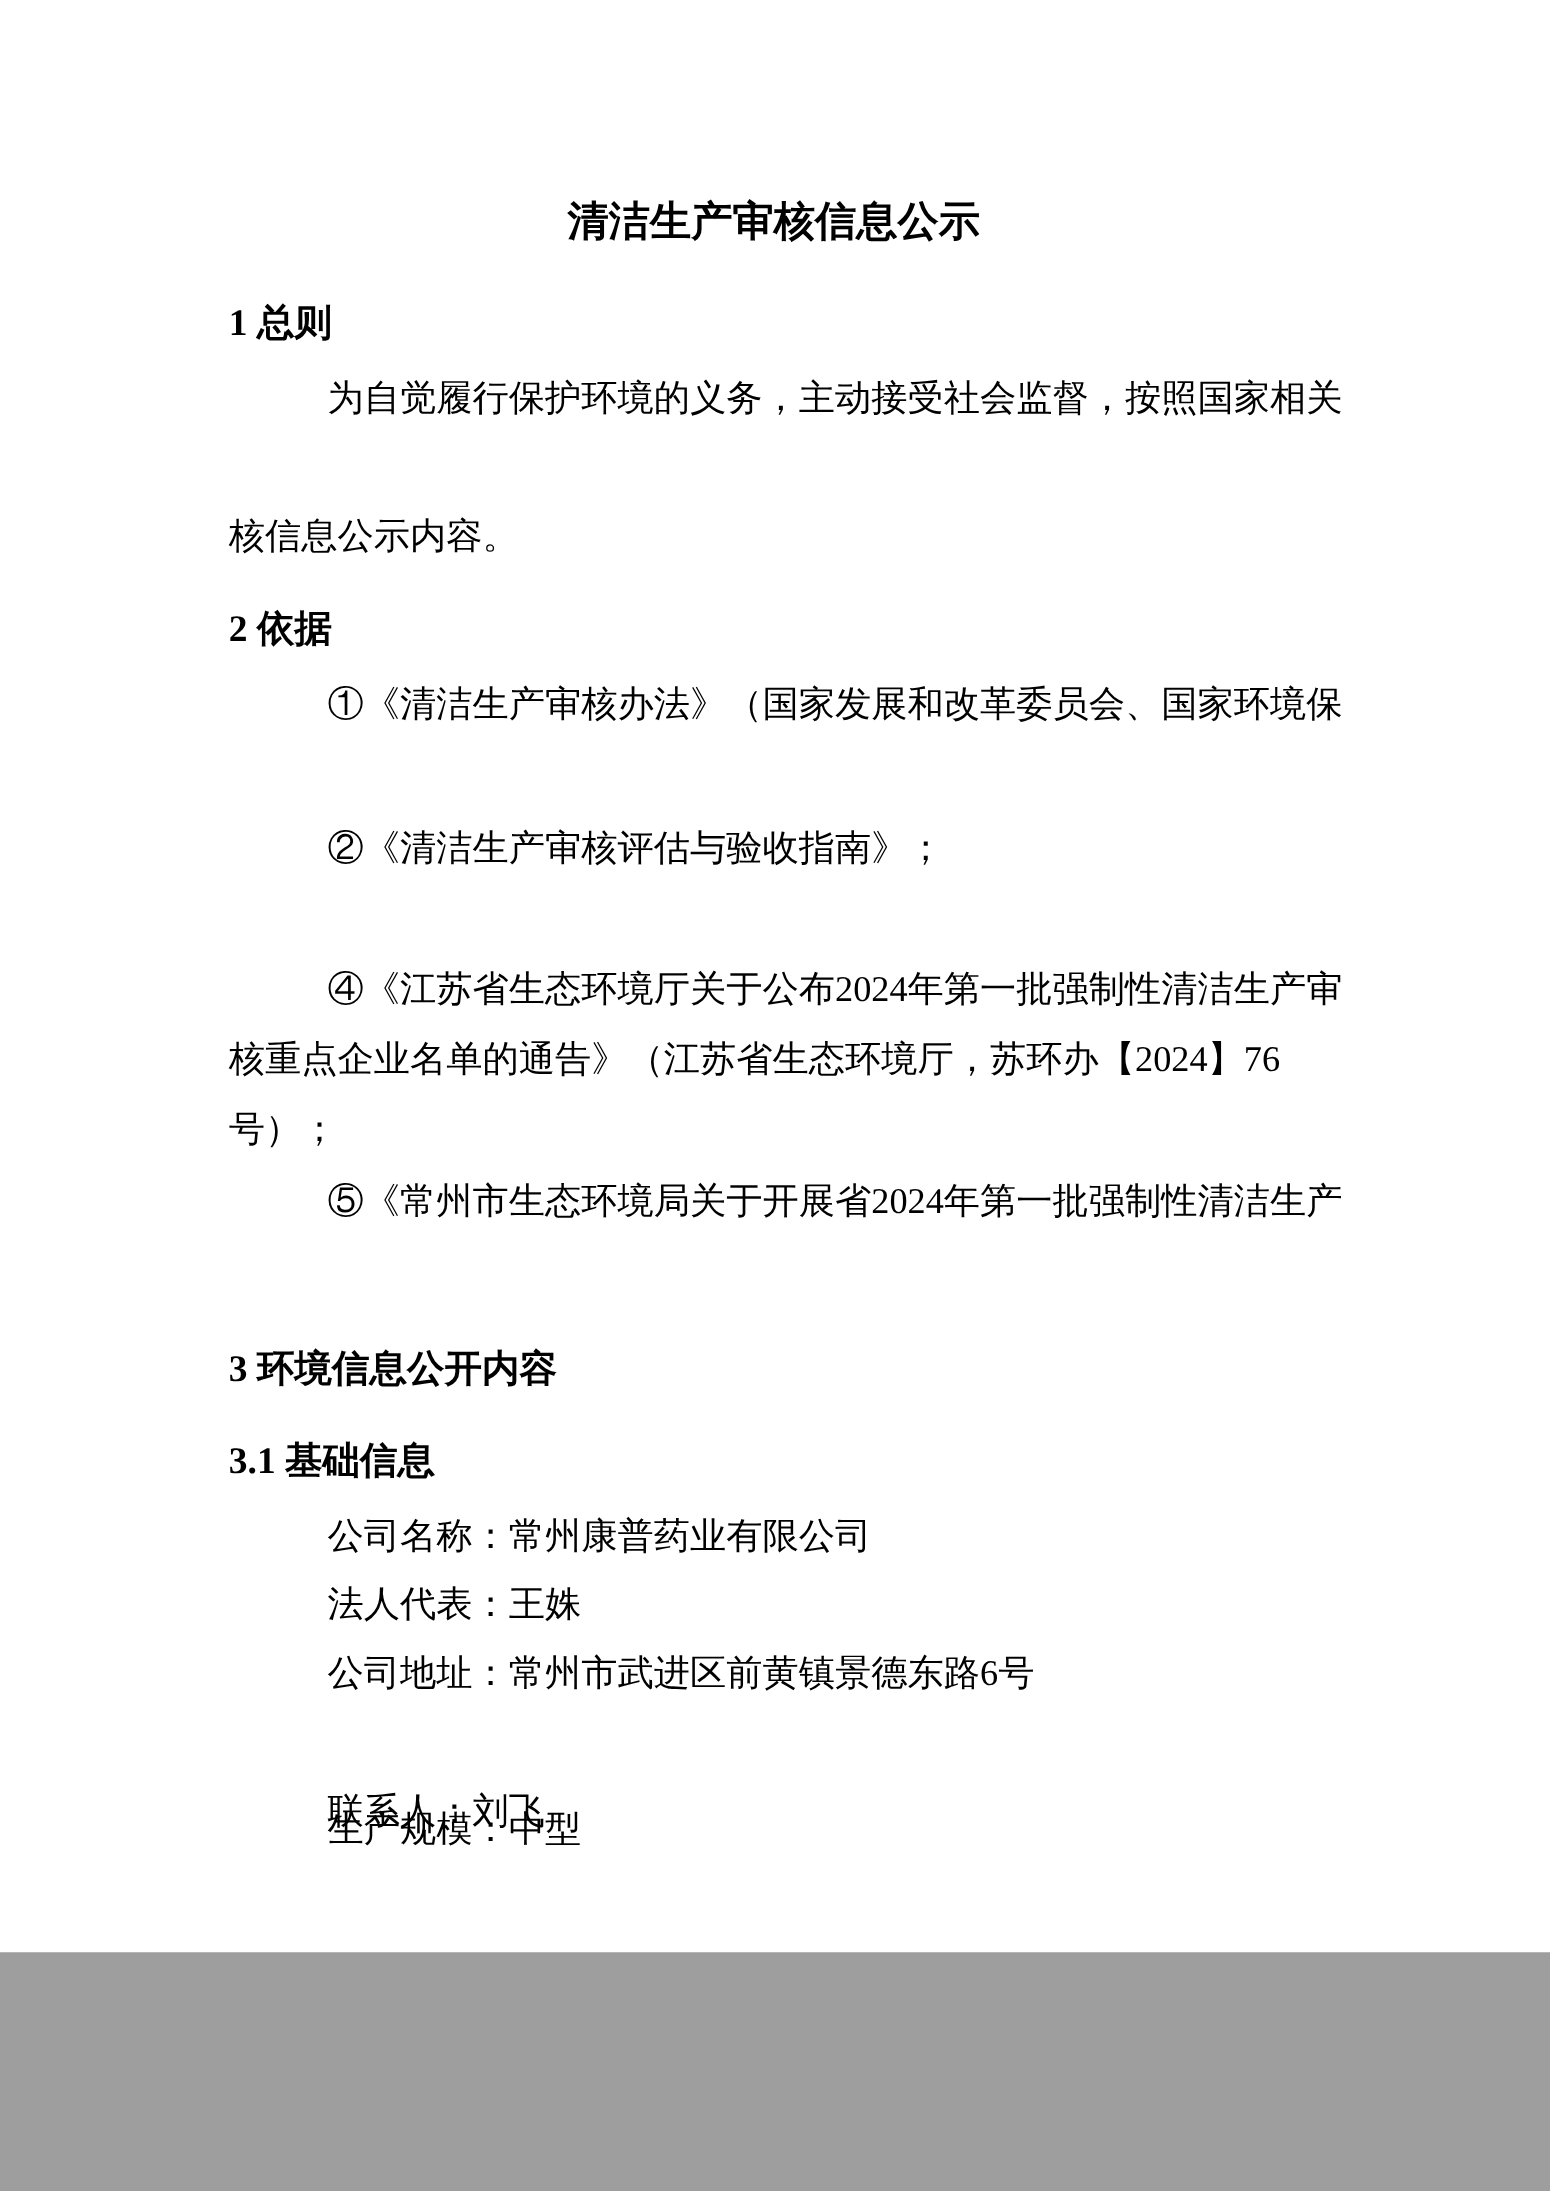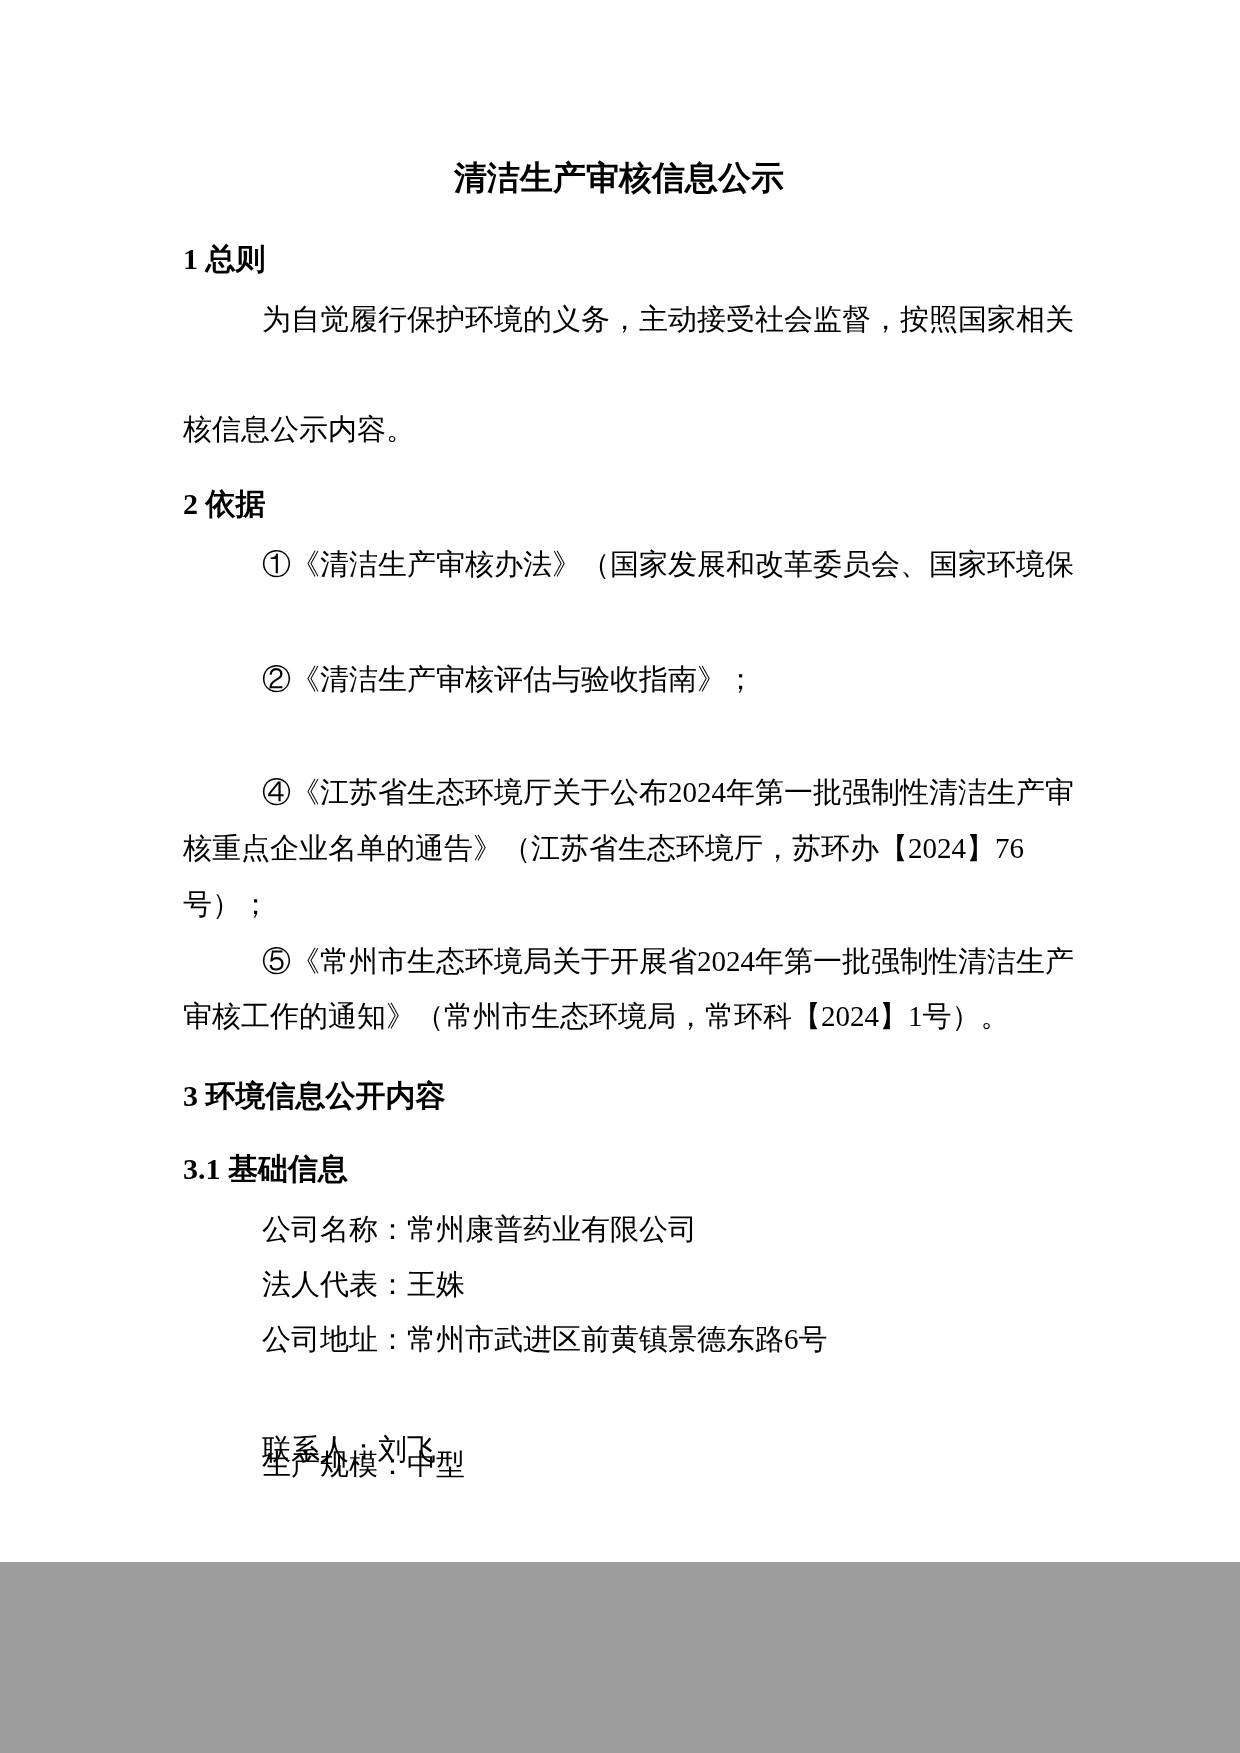--- a/index.html
+++ b/index.html
@@ -52,21 +52,20 @@
   <div class="ln flush" style="top:411px">核信息公示内容。</div>
 
   <div class="ln flush hd" style="top:486px">2 依据</div>
 
   <div class="ln ind" style="top:546px">①《清洁生产审核办法》（国家发展和改革委员会、国家环境保</div>
   <div class="ln ind" style="top:661px">②《清洁生产审核评估与验收指南》；</div>
   <div class="ln ind" style="top:774px">④《江苏省生态环境厅关于公布2024年第一批强制性清洁生产审</div>
   <div class="ln flush" style="top:830px">核重点企业名单的通告》（江苏省生态环境厅，苏环办【2024】76</div>
   <div class="ln flush" style="top:886px">号）；</div>
   <div class="ln ind" style="top:943px">⑤《常州市生态环境局关于开展省2024年第一批强制性清洁生产</div>
-  <div class="ln flush" style="top:998px">审核工作的通知》（常州市生态环境局，常环科【2024】1号）。</div>
 
   <div class="ln flush hd" style="top:1078px">3 环境信息公开内容</div>
 
   <div class="ln flush hd" style="top:1151px">3.1 基础信息</div>
 
   <div class="ln ind" style="top:1211px">公司名称：常州康普药业有限公司</div>
   <div class="ln ind" style="top:1266px">法人代表：王姝</div>
   <div class="ln ind" style="top:1321px">公司地址：常州市武进区前黄镇景德东路6号</div>
   <div class="ln ind" style="top:1446px">生产规模：中型</div>
   <div class="ln ind" style="top:1431px">联系人：刘飞</div>

